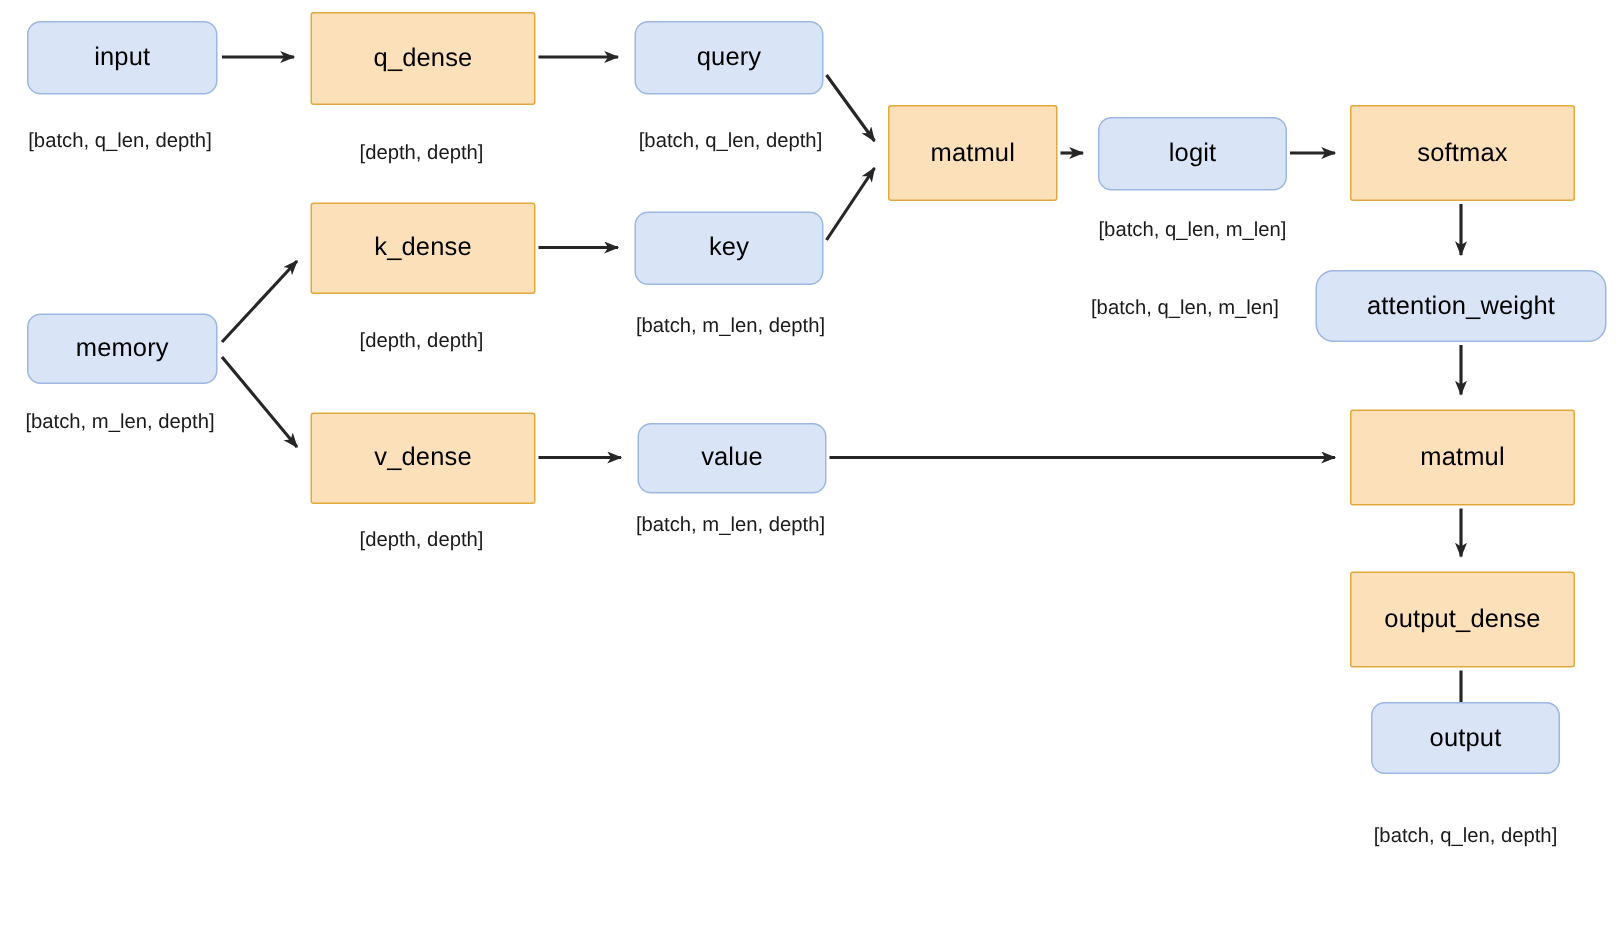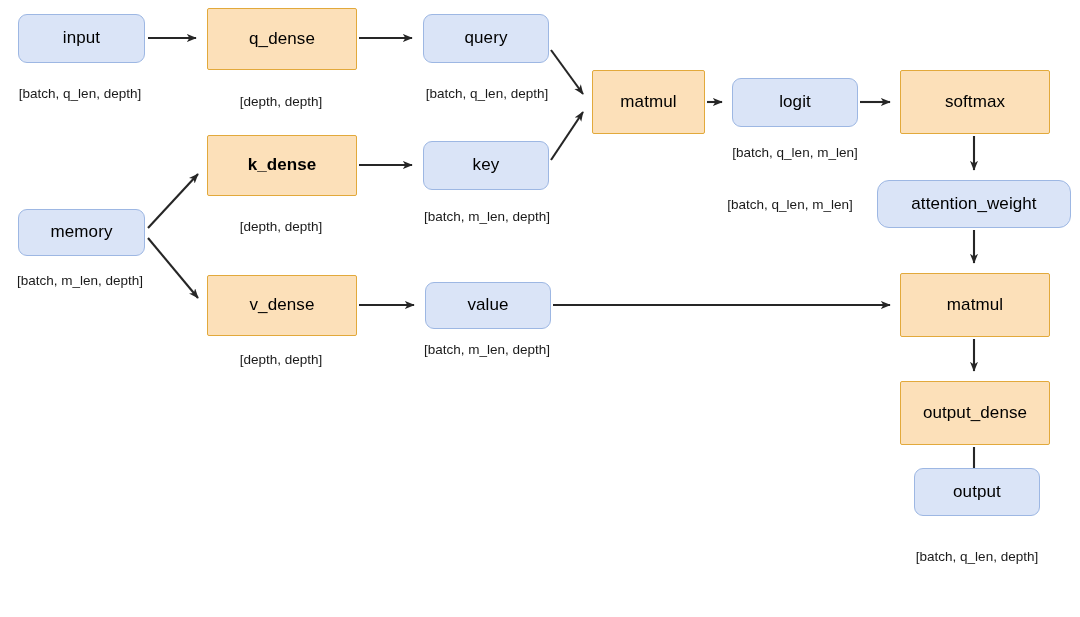--- a/index.html
+++ b/index.html
@@ -110,21 +110,21 @@
       </div>
       <div class="node orange" style="left: 900px; top: 70px; width: 150px; height: 64px;">
         <span>softmax</span>
       </div>
       <div class="node blue" style="left: 877px; top: 180px; width: 194px; height: 48px; border-radius: 12px;">
         <span>attention_weight</span>
       </div>
       <div class="node blue" style="left: 18px; top: 209px; width: 127px; height: 47px;">
         <span>memory</span>
       </div>
-      <div class="node orange" style="left: 207px; top: 135px; width: 150px; height: 61px; font-weight: bold;">
+      <div class="node orange" style="left: 207px; top: 135px; width: 150px; height: 61px;">
         <span>k_dense</span>
       </div>
       <div class="node blue" style="left: 423px; top: 141px; width: 126px; height: 49px;">
         <span>key</span>
       </div>
       <div class="node orange" style="left: 207px; top: 275px; width: 150px; height: 61px;">
         <span>v_dense</span>
       </div>
       <div class="node blue" style="left: 425px; top: 282px; width: 126px; height: 47px;">
         <span>value</span>

